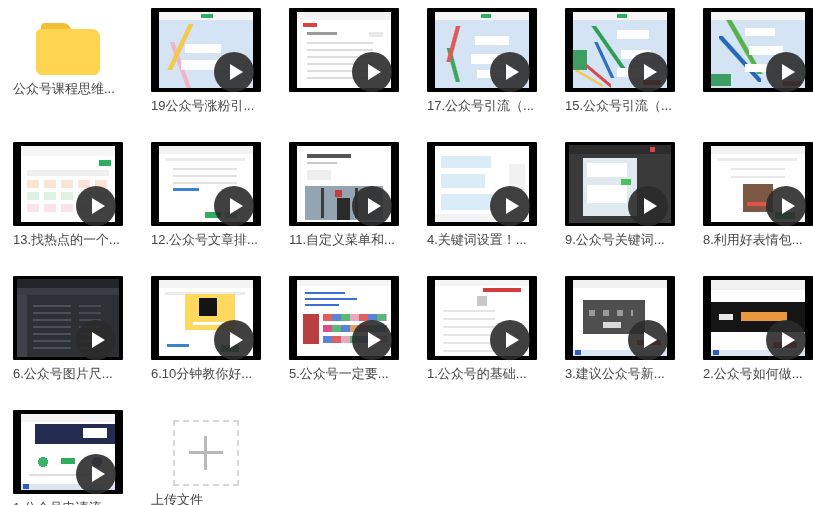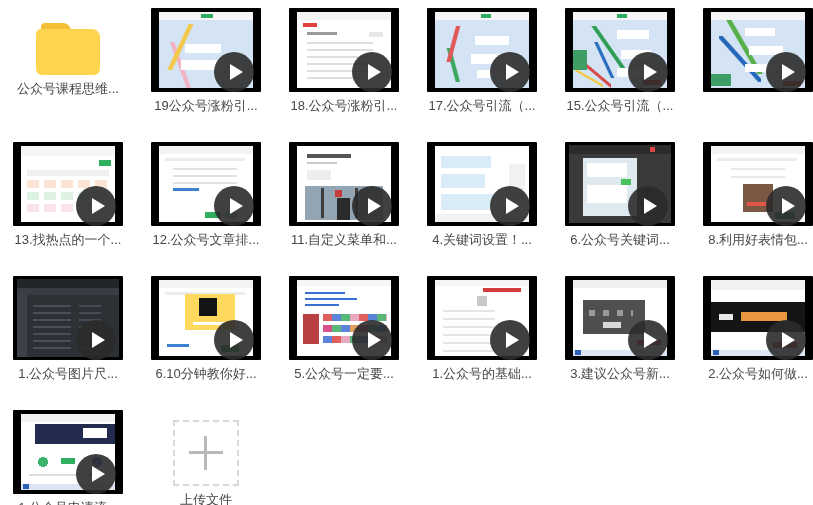--- a/index.html
+++ b/index.html
@@ -9,21 +9,21 @@
   }
   .grid{
     display:grid;
     grid-template-columns:repeat(6,110px);
     column-gap:28px;row-gap:28px;
     padding:8px 0 0 13px;
   }
   .cell{width:110px;}
   .label{
     margin-top:5px;height:17px;line-height:17px;
-    font-size:13px;color:#474747;text-align:center;
+    font-size:13px;color:#474747;text-align:left;
     white-space:nowrap;overflow:hidden;
   }
   
   .tile{position:relative;width:110px;height:84px;background:#000;overflow:hidden;border-radius:1px;}
   .screen{
     position:absolute;left:8px;right:8px;top:4px;bottom:4px;
     background-color:#fff;background-repeat:no-repeat;
   }
   .play{
     position:absolute;right:7px;bottom:0;width:40px;height:40px;border-radius:50%;
@@ -260,21 +260,20 @@
       <div class="play"></div>
     </div>
     <div class="label">19公众号涨粉引...</div>
   </div>
 
   <div class="cell">
     <div class="tile">
       <div class="screen" data-variant="doc-text"></div>
       <div class="play"></div>
     </div>
-    <div class="label">18.公众号涨粉引...</div>
   </div>
 
   <div class="cell">
     <div class="tile">
       <div class="screen" data-variant="mindmap-b"></div>
       <div class="play"></div>
     </div>
     <div class="label">17.公众号引流（...</div>
   </div>
 
@@ -324,37 +323,37 @@
       <div class="play"></div>
     </div>
     <div class="label">4.关键词设置！...</div>
   </div>
 
   <div class="cell">
     <div class="tile">
       <div class="screen" data-variant="chat-dark"></div>
       <div class="play"></div>
     </div>
-    <div class="label">6.公众号关键词...</div>
+    <div class="label">9.公众号关键词...</div>
   </div>
 
   <div class="cell">
     <div class="tile">
       <div class="screen" data-variant="editor-dog"></div>
       <div class="play"></div>
     </div>
     <div class="label">8.利用好表情包...</div>
   </div>
 
   <div class="cell">
     <div class="tile">
       <div class="screen" data-variant="dark-list"></div>
       <div class="play"></div>
     </div>
-    <div class="label">1.公众号图片尺...</div>
+    <div class="label">6.公众号图片尺...</div>
   </div>
 
   <div class="cell">
     <div class="tile">
       <div class="screen" data-variant="qr-card"></div>
       <div class="play"></div>
     </div>
     <div class="label">6.10分钟教你好...</div>
   </div>
 

